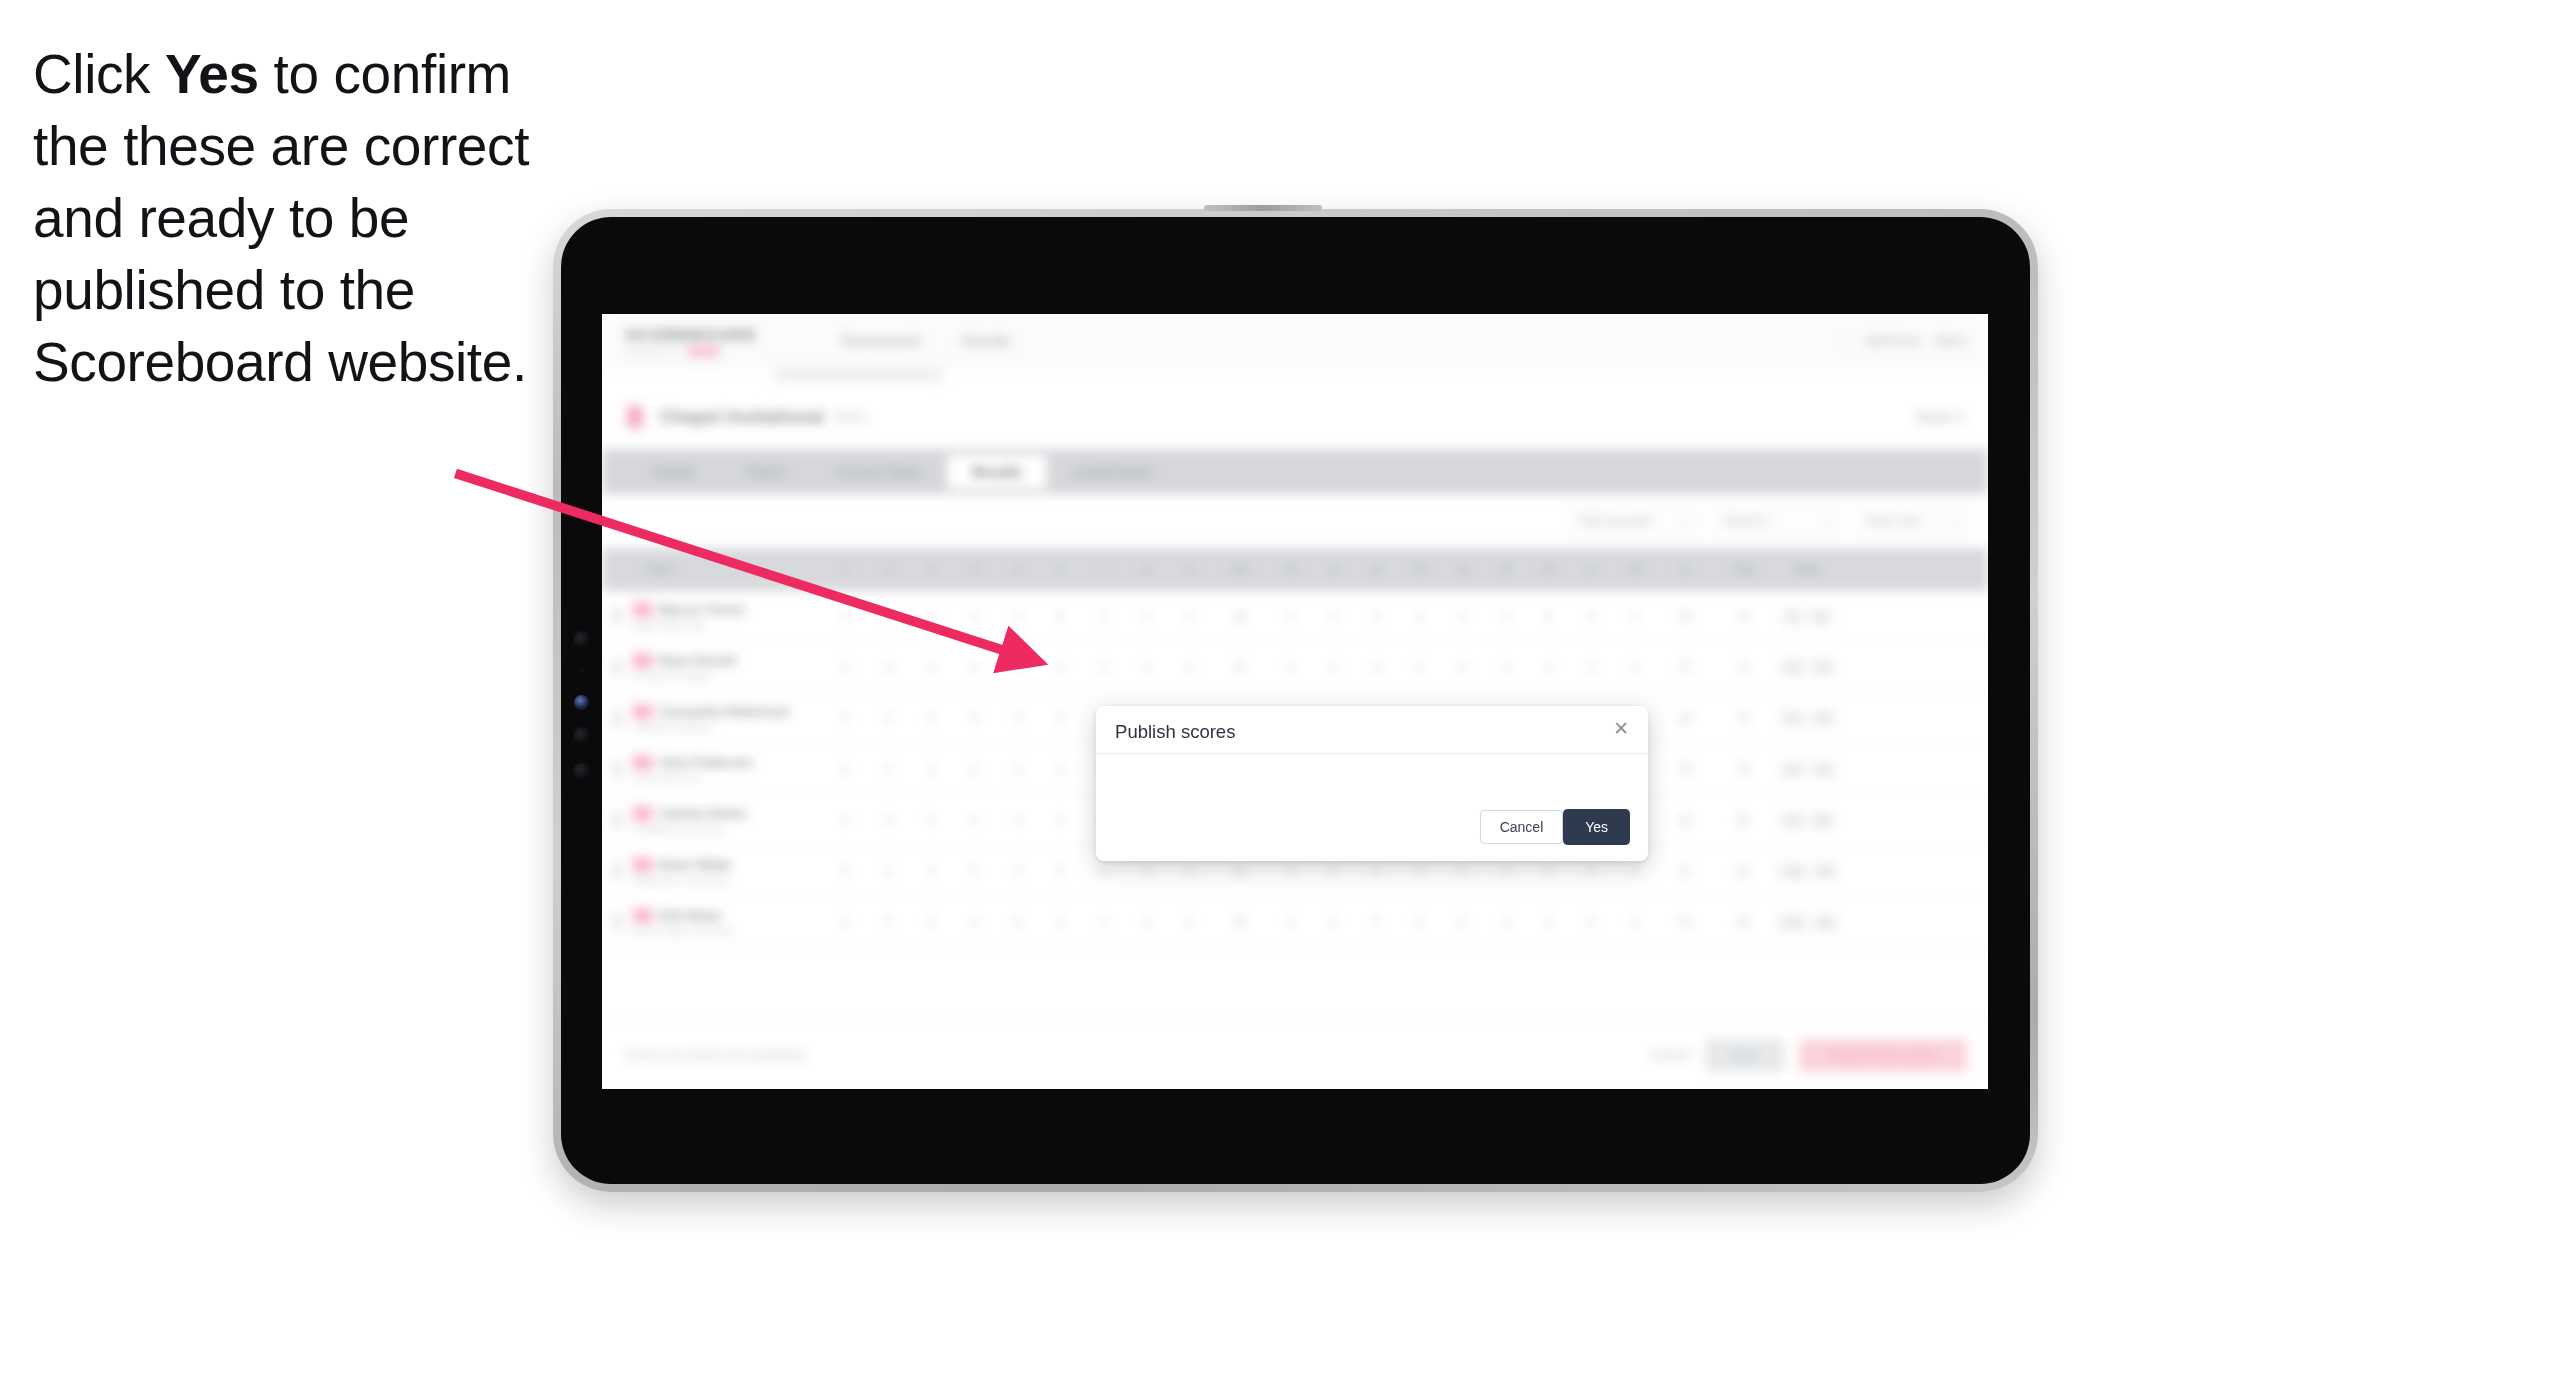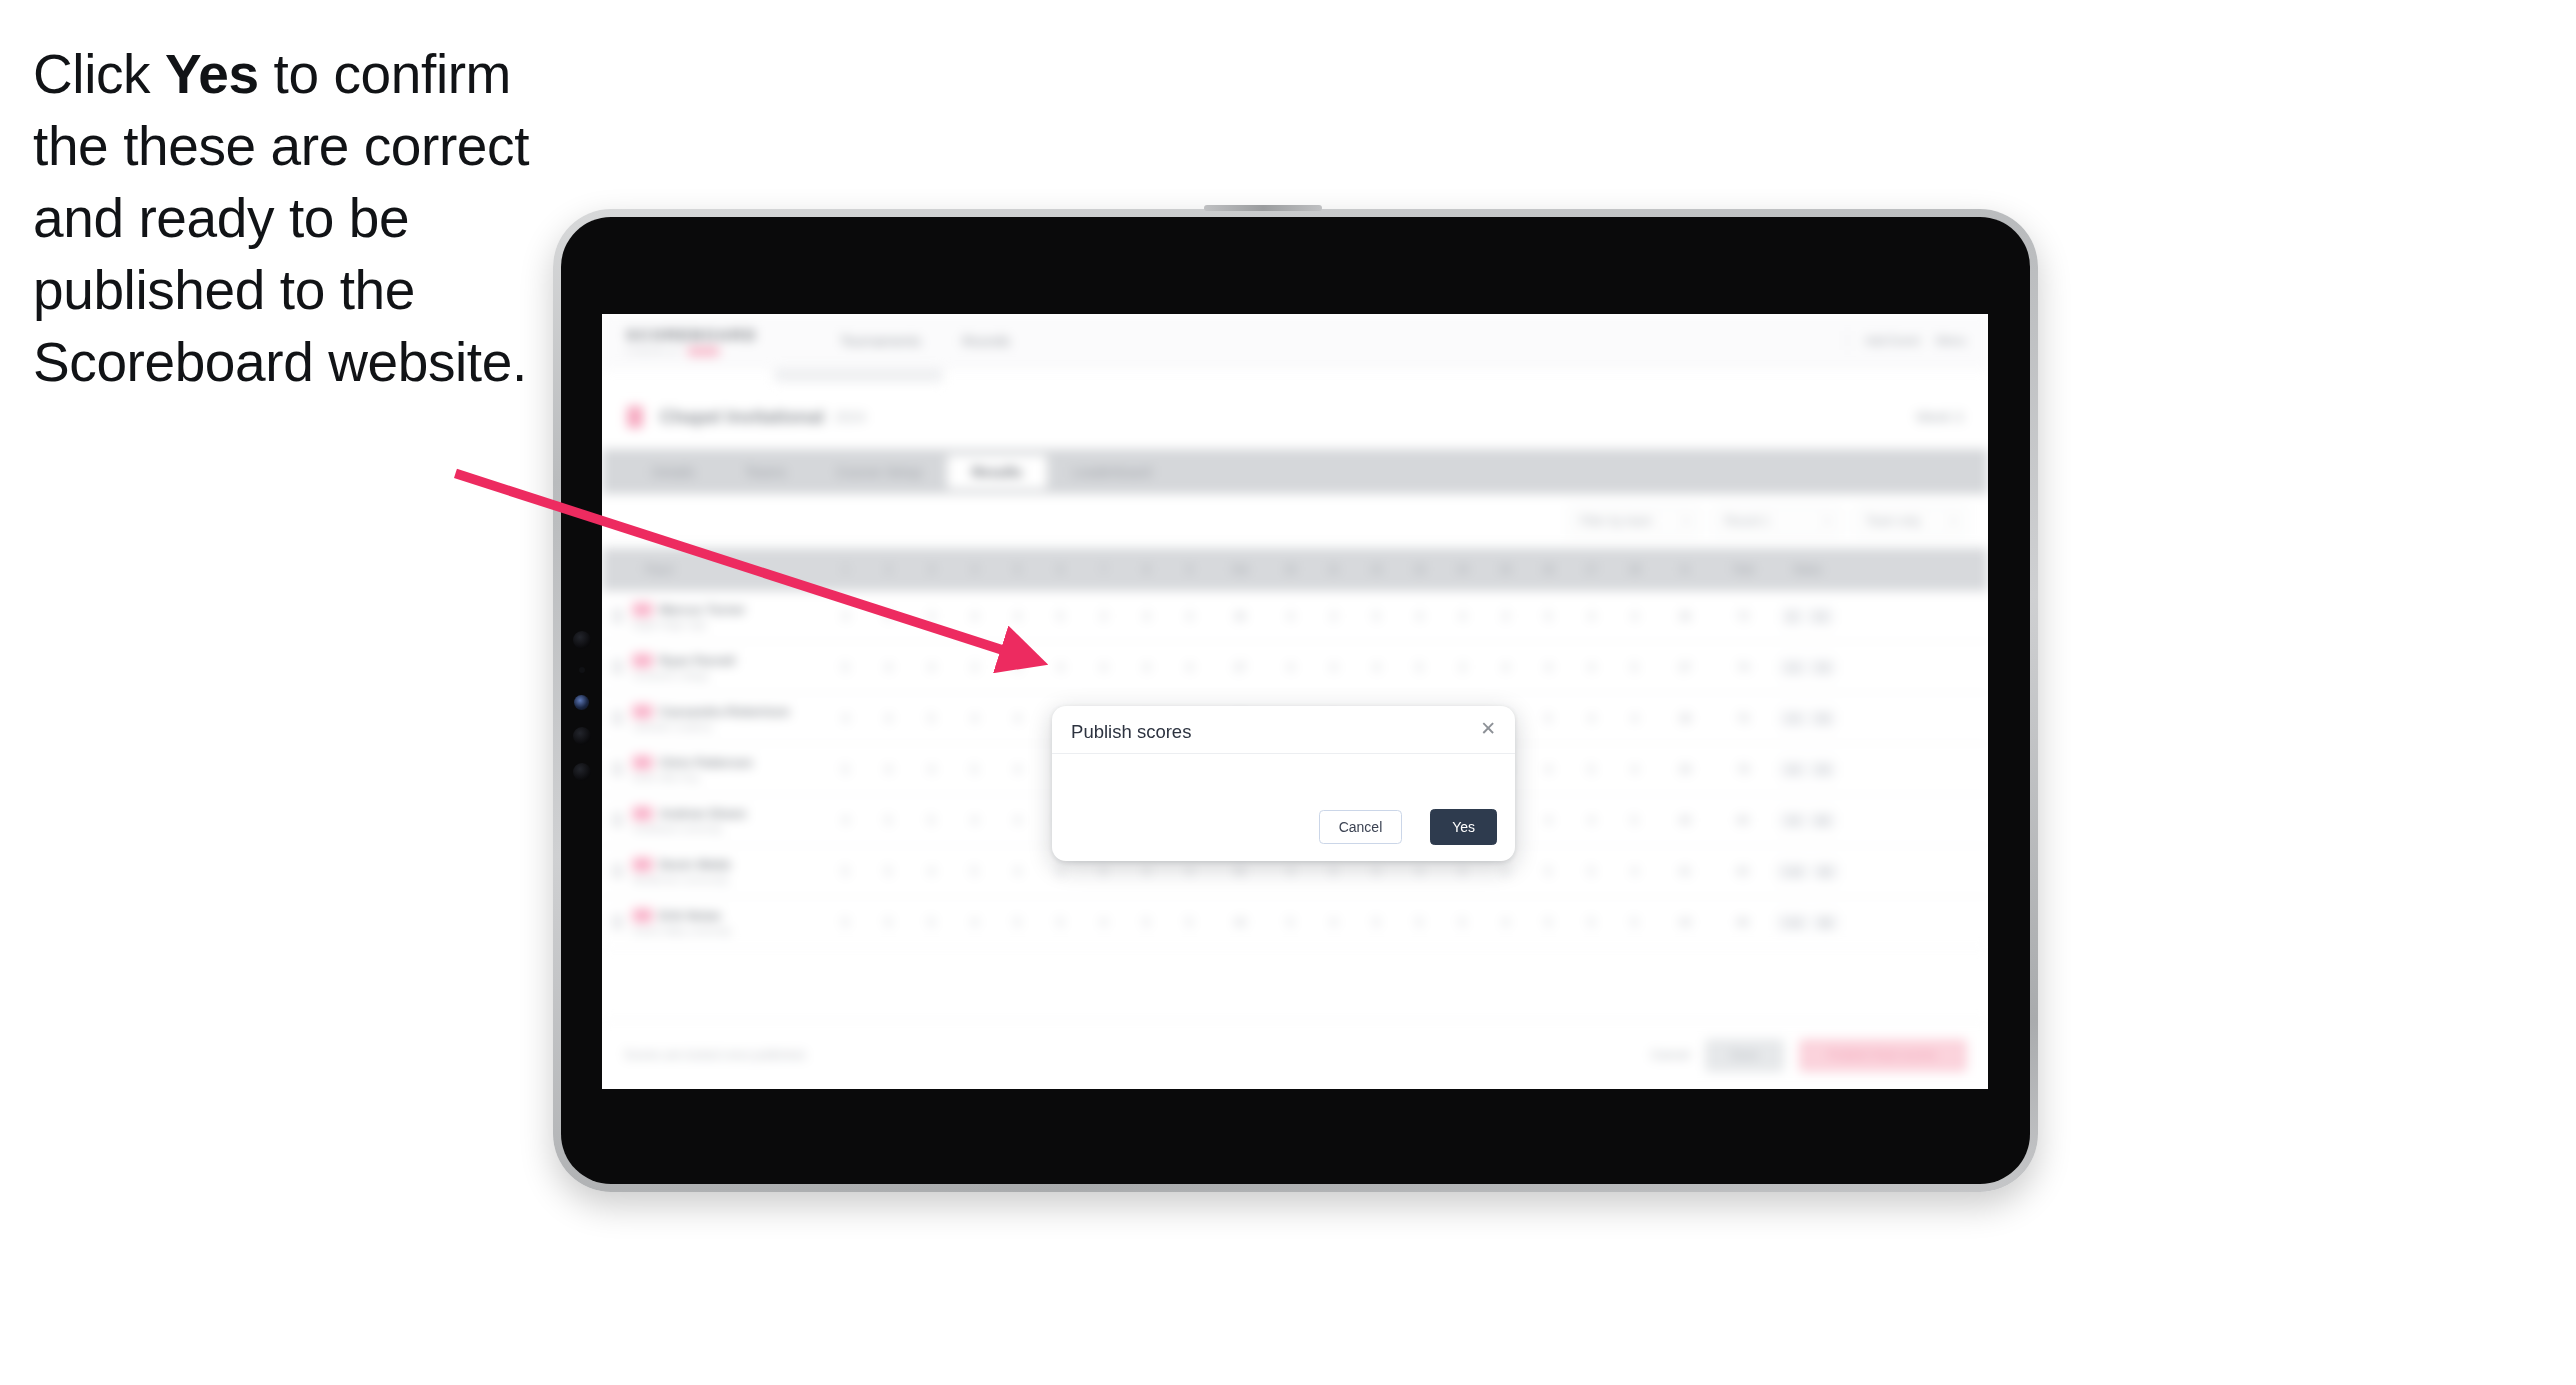--- a/index.html
+++ b/index.html
@@ -259,26 +259,26 @@
     padding: 9.6px 25px; border-radius: 4.4px;
   }
   .btn-pink {
     background:#fbd3dc; color:#f09eb3; font-size:12.6px;
     padding: 9.6px 30px; border-radius: 4.4px;
   }
 
   
   .modal {
     position: absolute;
-    left: 450px;
+    left: 494px;
     top: 392px;
-    width: 463px;
+    width: 552px;
     height: 155px;
     background: #ffffff;
-    border-radius: 14px;
+    border-radius: 8px;
     box-shadow: 0 6.7px 25px rgba(20,25,35,0.20), 0 1.5px 4.4px rgba(20,25,35,0.10);
     z-index: 40;
   }
   .modal-head {
     position: relative;
     padding: 15px 19px 9.6px 19px;
     border-bottom: 0.7px solid #eceef1;
   }
   .modal-title {
     font-size: 18.5px; color: #2d3340; font-weight: 400;
@@ -289,21 +289,21 @@
     width: 21px; height: 21px;
     display:flex; align-items:center; justify-content:center;
     color: #8d9197; font-size: 19px; line-height: 1; cursor: pointer;
     background: none; border: none; padding: 0;
     font-family: "Liberation Sans", sans-serif;
   }
   .modal-body { padding: 16.3px 19px 0 19px; }
   .modal-text { font-size: 13.3px; color: #6b7280; }
   .modal-foot {
     position: absolute; right: 18px; bottom: 16.3px;
-    display: flex; align-items: center; gap: 28px;
+    display: flex; align-items: center; gap: 0;
   }
   .mbtn {
     font-size: 14px; border-radius: 4.4px; cursor: pointer;
     font-family: "Liberation Sans", sans-serif;
   }
   .mbtn.cancel {
     background: #ffffff; color: #3b4252;
     border: 0.7px solid #cbd6e8; padding: 8.1px 19px;
   }
   .mbtn.yes {

